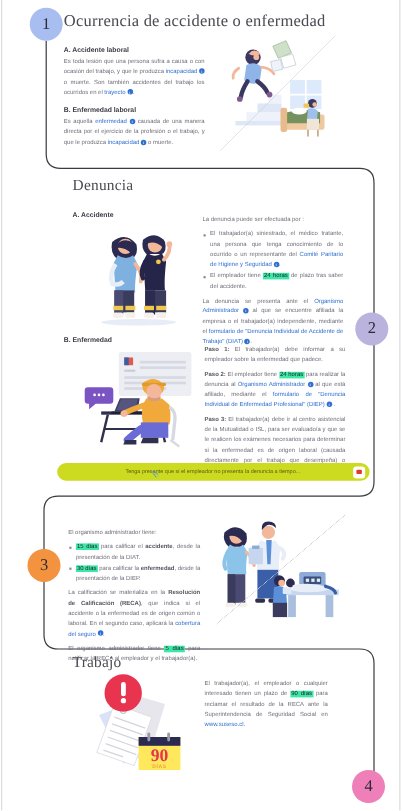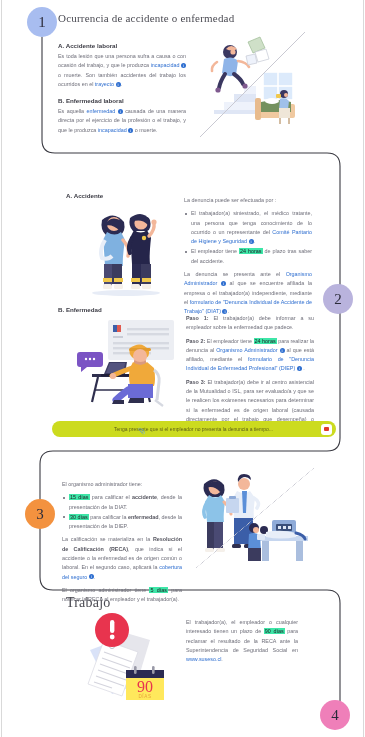--- a/index.html
+++ b/index.html
@@ -42,21 +42,21 @@
   .badge-4 { left: 320px; top: 700px; background: #ef7fb9; }
 
   
   .section { position: absolute; }
 
   .sec-title {
     font-family: "Liberation Serif", serif;
     color: #4a4a52;
     letter-spacing: .2px;
   }
-  .sec1-title { font-size: 11px; }
+  .sec1-title { font-size: 15px; }
   .sec-title-lg { font-size: 14px; }
 
   .sub-head {
     font-size: 6.2px;
     font-weight: bold;
     color: #3b3b44;
     margin-bottom: 3px;
   }
   .body-text {
     font-size: 5.4px;
@@ -223,20 +223,23 @@
       <circle cx="84" cy="62" r="4" fill="#3a3760"></circle>
       <circle cx="86" cy="63" r="2" fill="#f3b79a"></circle>
       <path d="M80,67 q6,-2 9,2 l-1,9 l-9,0z" fill="#9fc0ea"></path>
       <rect x="79" y="76" width="11" height="10" fill="#efe6d8"></rect>
       <rect x="76" y="62" width="5" height="4" rx="1" fill="#f0c84c"></rect>
       <line x1="80" y1="86" x2="80" y2="92" stroke="#c0a07a" stroke-width="1.4"></line>
       <line x1="89" y1="86" x2="89" y2="92" stroke="#c0a07a" stroke-width="1.4"></line>
     </svg>
   </div>
 
+  <div class="section" style="left:66px; top:162px; width:260px;">
+    <div class="sec-title sec-title-lg">Denuncia</div>
+  </div>
 
   <div class="sub-head" style="position:absolute; left:66px; top:192px;">A. Accidente</div>
 
   <div class="illu" style="left:80px; top:198px; width:92px; height:100px;">
     <svg width="92" height="100" viewBox="0 0 92 100">
       <ellipse cx="46" cy="95" rx="34" ry="3" fill="#e7ecf6"></ellipse>
 
       <path d="M22,22 q12,-10 22,2 q2,10 -4,13 l-14,0 q-6,-5 -4,-15z" fill="#2b2b52"></path>
       <circle cx="34" cy="26" r="7" fill="#f3b79a"></circle>
       <path d="M24,28 q6,-12 18,-5 q3,8 -2,10 q-8,-8 -16,-5z" fill="#2b2b52"></path>
@@ -411,21 +414,21 @@
   <div class="section" style="left:66px; top:595px; width:250px;">
     <div class="sec-title sec-title-lg">Trabajo</div>
   </div>
 
   <div class="section" style="left:186px; top:618px; width:112px;">
     <div class="body-text just">
       <p><span>El trabajador(a), el empleador o cualquier interesado tienen un plazo de </span><span class="hl">90 días</span><span> para reclamar el resultado de la RECA ante la Superintendencia de Seguridad Social en </span><span class="lnk">www.suseso.cl</span><span>.</span></p>
     </div>
   </div>
 
-  <div class="illu" style="left:82px; top:608px; width:102px; height:100px;">
+  <div class="illu" style="left:82px; top:608px; width:102px; height:100px;font-weight:bold;">
     <svg width="102" height="100" viewBox="0 0 102 100">
 
       <path d="M8,42 l32,-12 l22,44 l-32,12z" fill="#ccd8f5" opacity="0.75"></path>
 
       <path d="M34,22 l34,10 l-14,46 l-34,-10z" fill="#e6e6ec"></path>
 
       <path d="M22,32 l34,12 l-16,44 l-34,-12z" fill="#ffffff" stroke="#dcdce4" stroke-width="0.8"></path>
       <g stroke="#d4d4dd" stroke-width="1.2">
         <line x1="22" y1="44" x2="50" y2="54"></line>
         <line x1="20" y1="50" x2="48" y2="60"></line>

